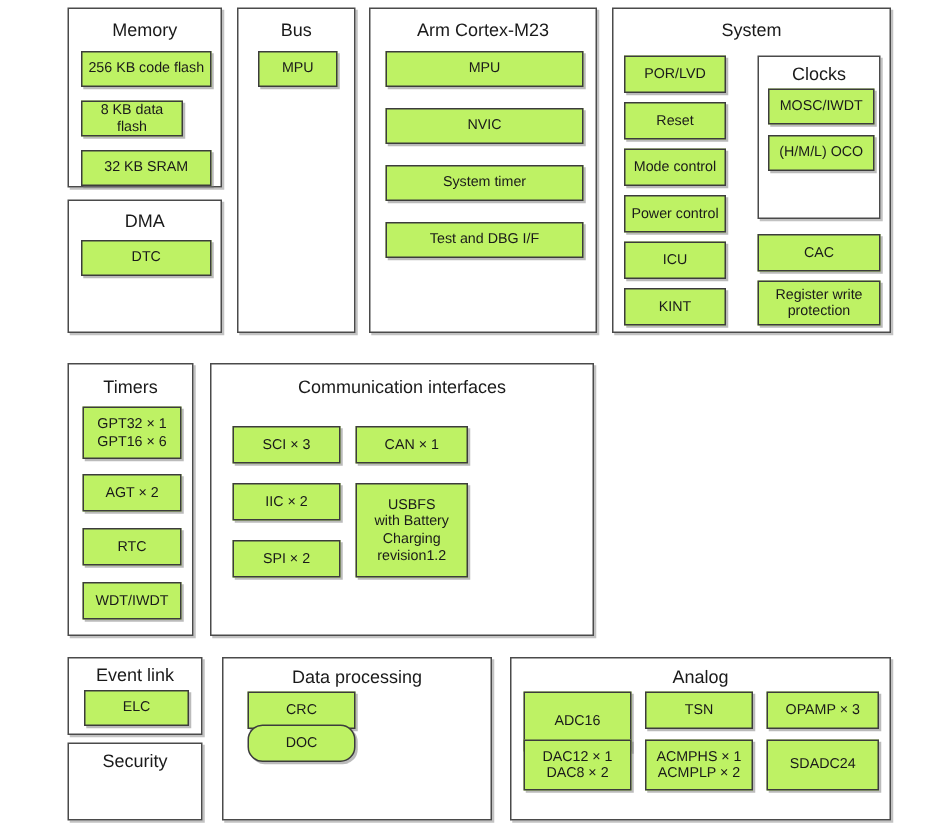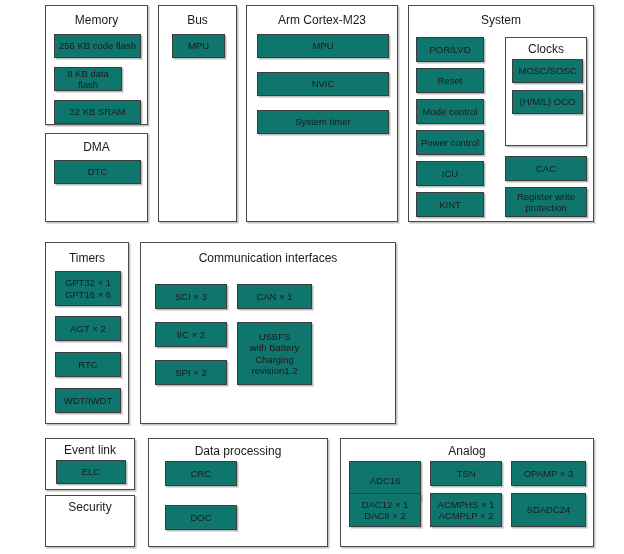--- a/index.html
+++ b/index.html
@@ -35,21 +35,21 @@
     text-align: center;
     font-size: 12px;
     line-height: 13px;
     color: #1a1a1a;
     white-space: nowrap;
   }
   
   .block {
     position: absolute;
     box-sizing: border-box;
-    background: #0f766e;
+    background: #bef264;
     border: 1px solid #3c3c3c;
     box-shadow: 1.5px 1.5px 0 rgba(120,120,120,0.5);
     display: flex;
     align-items: center;
     justify-content: center;
     text-align: center;
     font-size: 9.5px;
     line-height: 11.5px;
     color: #1a1a1a;
     white-space: pre-line;
@@ -84,35 +84,36 @@
   <div class="panel" style="left:158px; top:5px; width:79px; height:217px;">
     <div class="panel-title" style="top:8px;">Bus</div>
     <div class="block" style="left:13px; top:28px; width:53px; height:24px;">MPU</div>
   </div>
 
   <div class="panel" style="left:246px; top:5px; width:152px; height:217px;">
     <div class="panel-title" style="top:8px;">Arm Cortex-M23</div>
     <div class="block" style="left:10px; top:28px; width:132px; height:24px;">MPU</div>
     <div class="block" style="left:10px; top:66px; width:132px; height:24px;">NVIC</div>
     <div class="block" style="left:10px; top:104px; width:132px; height:24px;">System timer</div>
+    <div class="block" style="left:10px; top:142px; width:132px; height:24px;">Test and DBG I/F</div>
   </div>
 
   <div class="panel" style="left:408px; top:5px; width:186px; height:217px;">
     <div class="panel-title" style="top:8px;">System</div>
 
     <div class="block" style="left:7px; top:31px; width:68px; height:25px;">POR/LVD</div>
     <div class="block" style="left:7px; top:62px; width:68px; height:25px;">Reset</div>
     <div class="block" style="left:7px; top:93px; width:68px; height:25px;">Mode control</div>
     <div class="block" style="left:7px; top:155px; width:68px; height:25px;">ICU</div>
     <div class="block" style="left:7px; top:124px; width:68px; height:25px;">Power control</div>
     <div class="block" style="left:7px; top:186px; width:68px; height:25px;">KINT</div>
 
     <div class="subpanel" style="left:96px; top:31px; width:82px; height:109px;">
       <div class="panel-title" style="top:5px;">Clocks</div>
-      <div class="block" style="left:6px; top:21px; width:71px; height:24px;">MOSC/SOSC</div>
+      <div class="block" style="left:6px; top:21px; width:71px; height:24px;">MOSC/IWDT</div>
       <div class="block" style="left:6px; top:52px; width:71px; height:24px;">(H/M/L) OCO</div>
     </div>
 
     <div class="block" style="left:96px; top:150px; width:82px; height:25px;">CAC</div>
     <div class="block" style="left:96px; top:181px; width:82px; height:30px;">Register write
 protection</div>
   </div>
 
   <div class="panel" style="left:45px; top:242px; width:84px; height:182px;">
     <div class="panel-title" style="top:9px;">Timers</div>
@@ -141,21 +142,21 @@
     <div class="block" style="left:10px; top:21px; width:70px; height:24px;">ELC</div>
   </div>
 
   <div class="panel" style="left:45px; top:495px; width:90px; height:52px;">
     <div class="panel-title" style="top:5px;">Security</div>
   </div>
 
   <div class="panel" style="left:148px; top:438px; width:180px; height:109px;">
     <div class="panel-title" style="top:6px;">Data processing</div>
     <div class="block" style="left:16px; top:22px; width:72px; height:25px;">CRC</div>
-    <div class="block" style="left:16px; top:66px; width:72px; height:25px;">DOC</div>
+    <div class="block" style="left:16px; top:44px; width:72px; height:25px;border-radius:10px;">DOC</div>
   </div>
 
   <div class="panel" style="left:340px; top:438px; width:254px; height:109px;">
     <div class="panel-title" style="top:6px;">Analog</div>
     <div class="block" style="left:8px; top:22px; width:72px; height:40px;">ADC16</div>
     <div class="block" style="left:89px; top:22px; width:72px; height:25px;">TSN</div>
     <div class="block" style="left:170px; top:22px; width:75px; height:25px;">OPAMP × 3</div>
     <div class="block" style="left:8px; top:54px; width:72px; height:34px;">DAC12 × 1
 DAC8 × 2</div>
     <div class="block" style="left:89px; top:54px; width:72px; height:34px;">ACMPHS × 1

